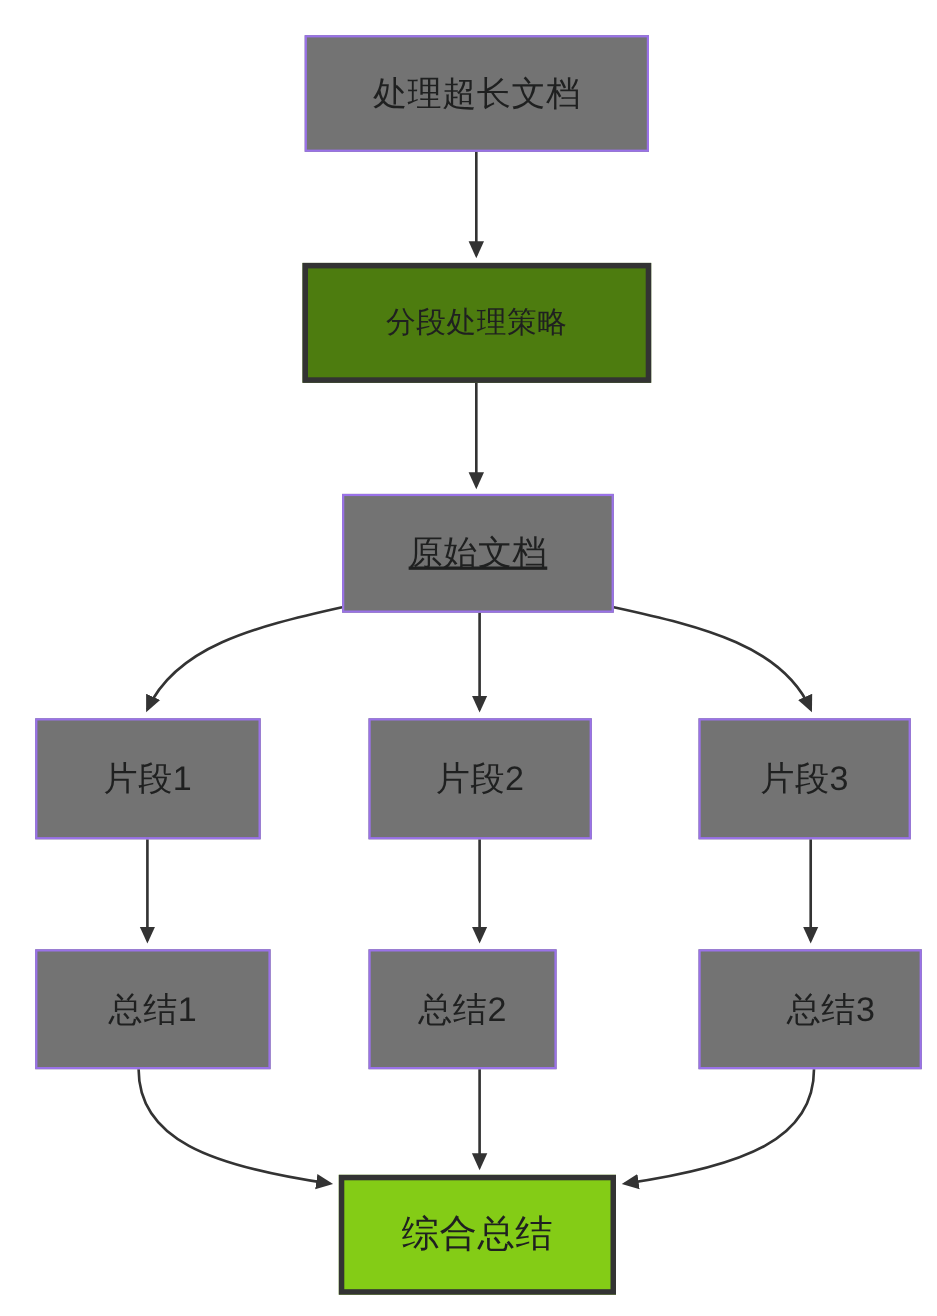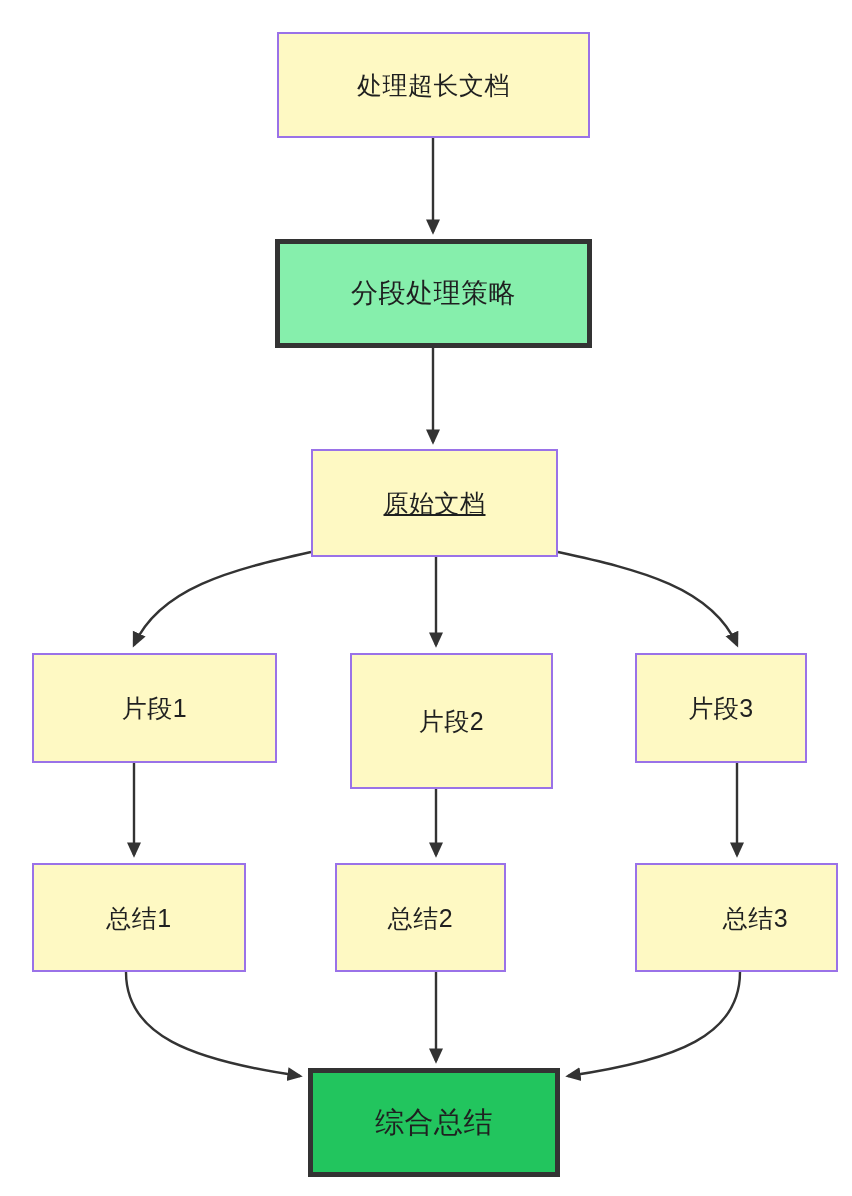--- a/index.html
+++ b/index.html
@@ -39,33 +39,33 @@
     line-height: 1.2;
     color: #1f2020;
     letter-spacing: 0.5px;
   }
   .node-label {
     display: block;
     white-space: nowrap;
   }
   
   .style-light {
-    background: #fef9c3;
+    background: #737373;
     border: 2px solid #9a72e8;
-    font-size: 25px;
+    font-size: 31px;
   }
   .style-strong {
-    background: #86efac;
+    background: #4d7c0f;
     border: 5px solid #333333;
     font-size: 27px;
   }
   .style-accent {
-    background: #22c55e;
+    background: #84cc16;
     border: 5px solid #333333;
-    font-size: 29px;
+    font-size: 34px;
   }
 </style>
 </head>
 <body>
 
 <div id="flow-root">
 
   <svg id="edge-layer" viewBox="0 0 852 1196">
     <defs>
       <marker id="arrow-head" viewBox="0 0 12 12" refX="9" refY="6" markerWidth="7" markerHeight="7" orient="auto-start-reverse">
@@ -90,27 +90,27 @@
   <div id="node-group">
       <div class="node style-light" style="left: 277px; top: 32px; width: 313px; height: 106px;">
         <span class="node-label">处理超长文档</span>
       </div>
       <div class="node style-strong" style="left: 275px; top: 239px; width: 317px; height: 109px;">
         <span class="node-label">分段处理策略</span>
       </div>
       <div class="node style-light" style="left: 311px; top: 449px; width: 247px; height: 108px; text-decoration: underline;">
         <span class="node-label">原始文档</span>
       </div>
-      <div class="node style-light" style="left: 32px; top: 653px; width: 245px; height: 110px;">
+      <div class="node style-light" style="left: 32px; top: 653px; width: 205px; height: 110px;">
         <span class="node-label">片段1</span>
       </div>
-      <div class="node style-light" style="left: 350px; top: 653px; width: 203px; height: 136px;">
+      <div class="node style-light" style="left: 335px; top: 653px; width: 203px; height: 110px;">
         <span class="node-label">片段2</span>
       </div>
-      <div class="node style-light" style="left: 635px; top: 653px; width: 172px; height: 110px;">
+      <div class="node style-light" style="left: 635px; top: 653px; width: 193px; height: 110px;">
         <span class="node-label">片段3</span>
       </div>
       <div class="node style-light" style="left: 32px; top: 863px; width: 214px; height: 109px;">
         <span class="node-label">总结1</span>
       </div>
       <div class="node style-light" style="left: 335px; top: 863px; width: 171px; height: 109px;">
         <span class="node-label">总结2</span>
       </div>
       <div class="node style-light" style="left: 635px; top: 863px; width: 203px; height: 109px; padding-left: 38px;">
         <span class="node-label">总结3</span>

